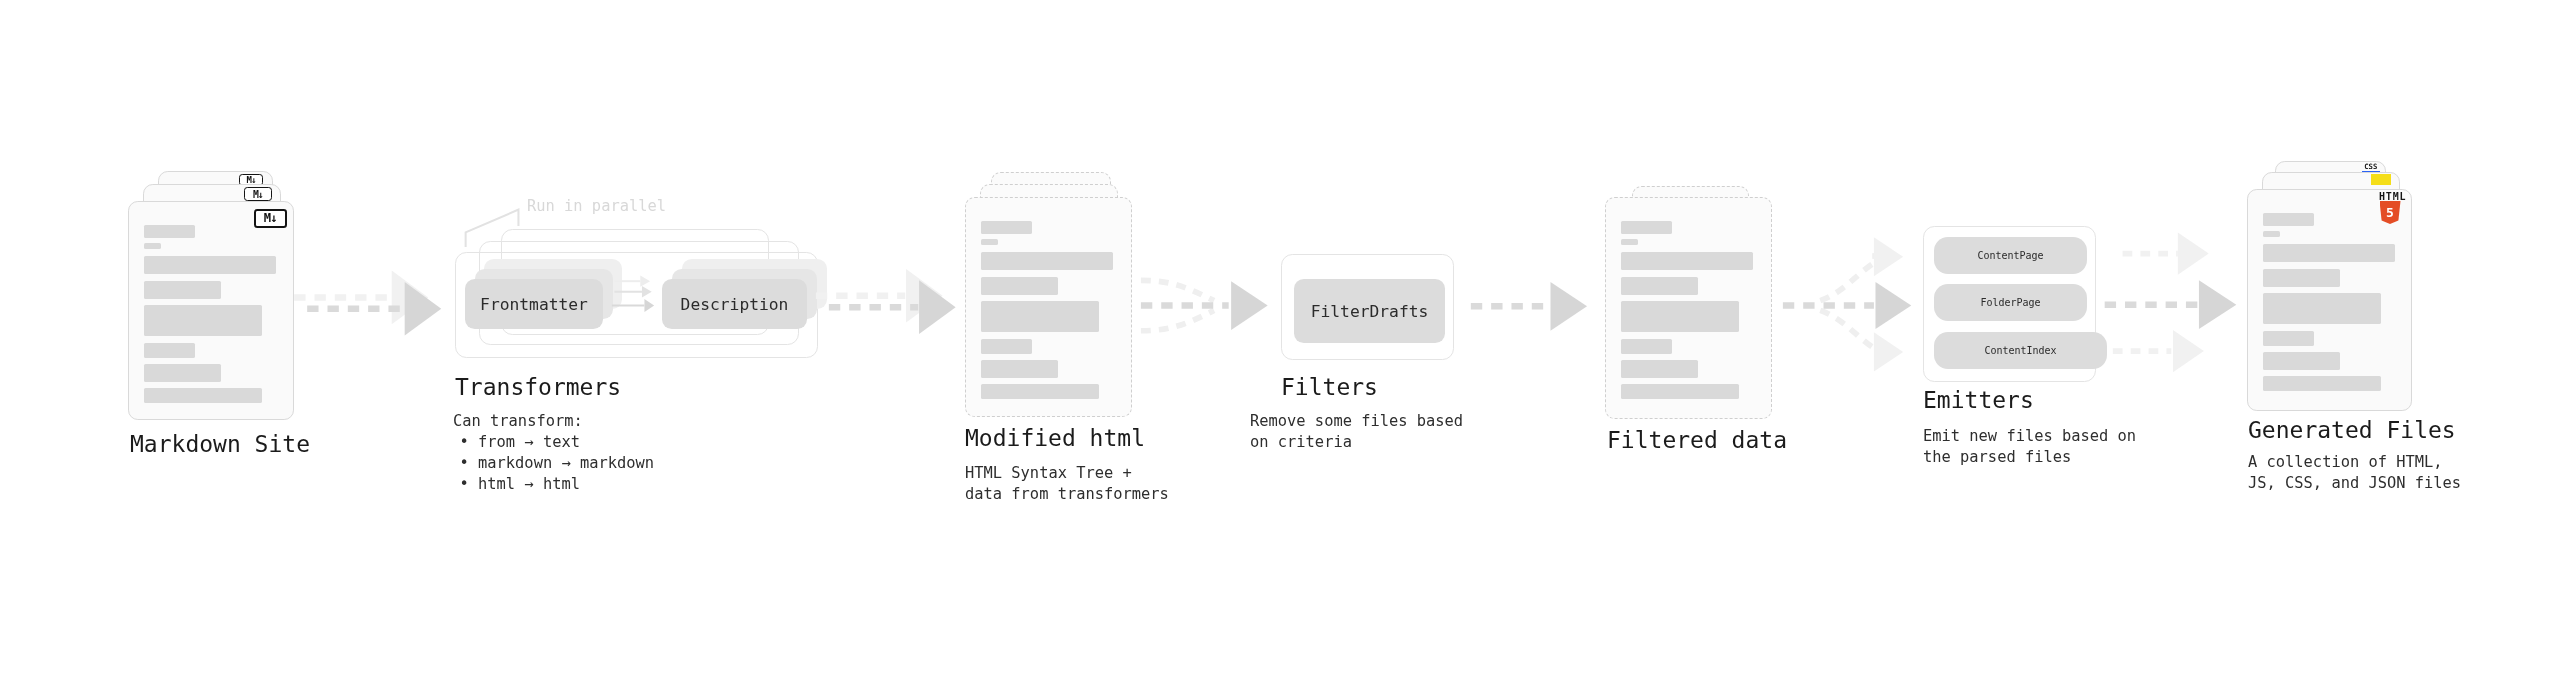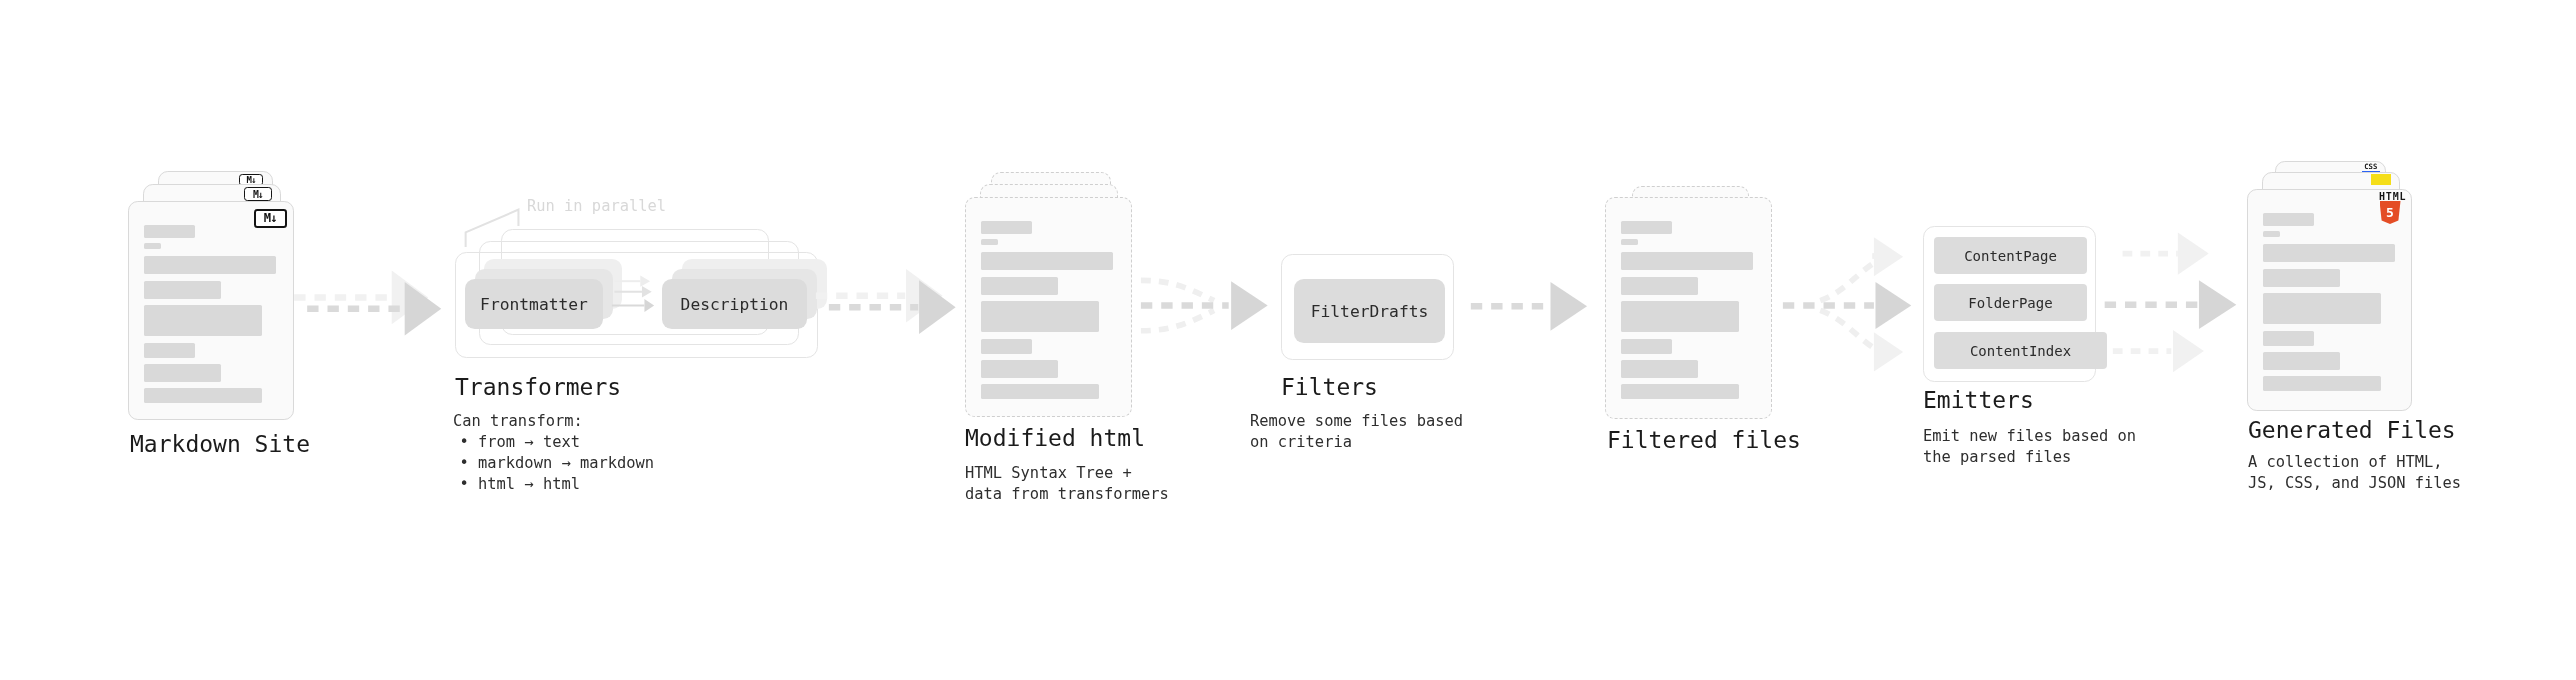--- a/index.html
+++ b/index.html
@@ -31,21 +31,21 @@
   .html-badge .html-txt{font-size:10px;font-weight:bold;color:#141414;letter-spacing:0.8px;line-height:7.3px;}
   .html-badge .shield{width:21px;height:23px;margin:0.8px auto 0;display:flex;align-items:center;justify-content:center;
     clip-path:polygon(0 0,100% 0,90% 84%,50% 100%,10% 84%);}
   .html-badge .shield span{color:#fff;font-size:13px;font-weight:bold;line-height:13px;}
   
   .frame{position:absolute;border:1.6px solid #e4e4e4;border-radius:11.4px;box-sizing:border-box;background:transparent;}
   .pill{position:absolute;background:#dcdcdc;border-radius:9.8px;display:flex;align-items:center;justify-content:center;
     font-size:16.3px;color:#2b2b2b;box-sizing:border-box;white-space:nowrap;}
   .pill.ghost1{background:#e6e6e6;}
   .pill.ghost2{background:#efefef;}
-  .pill.small{font-size:14px;border-radius:4px;}
+  .pill.small{font-size:10px;border-radius:14px;}
   
   .stage-title{position:absolute;font-size:23px;line-height:24.4px;color:#1b1b1b;white-space:nowrap;}
   .stage-sub{position:absolute;font-size:15.4px;line-height:21px;color:#2e2e2e;white-space:nowrap;}
   .stage-sub .indent{padding-left:6.5px;}
   .parallel-note{position:absolute;font-size:15.4px;color:#d8d8d8;white-space:nowrap;}
   .arrows-svg{position:absolute;left:0;top:0;pointer-events:none;}
 </style>
 </head>
 <body>
 
@@ -129,21 +129,21 @@
     <div class="file-card dashed bars" style="left:1605px;top:197px;width:167px;height:222px">
       <div class="bar"></div>
       <div class="bar"></div>
       <div class="bar"></div>
       <div class="bar"></div>
       <div class="bar"></div>
       <div class="bar"></div>
       <div class="bar"></div>
       <div class="bar"></div>
     </div>
-    <div class="stage-title" style="left:1607px;top:428px">Filtered files</div>
+    <div class="stage-title" style="left:1607px;top:428px">Filtered data</div>
   </div>
 
   <div>
     <div class="frame" style="left:1923px;top:226px;width:173px;height:156px"></div>
     <div class="pill small" style="left:1934px;top:237px;width:153px;height:37px">ContentPage</div>
     <div class="pill small" style="left:1934px;top:284px;width:153px;height:37px">FolderPage</div>
     <div class="pill small" style="left:1934px;top:332px;width:173px;height:37px">ContentIndex</div>
     <div class="stage-title" style="left:1923px;top:388px">Emitters</div>
     <div class="stage-sub" style="left:1923px;top:426px">
       <div>Emit new files based on</div>

